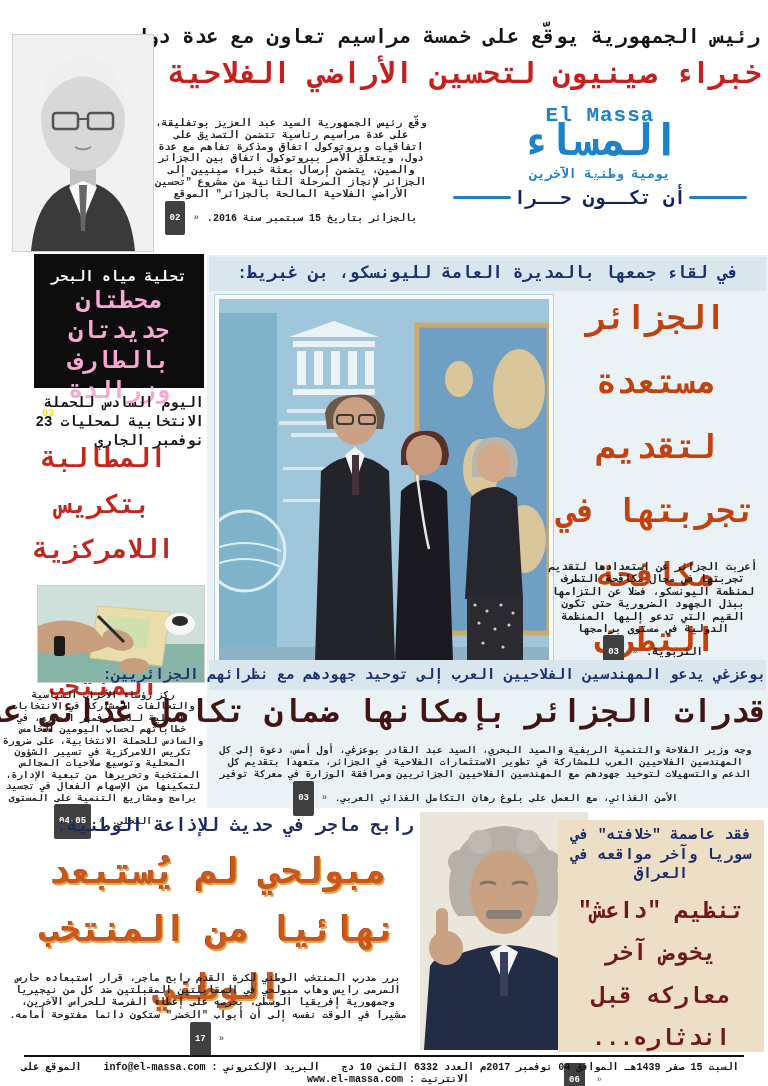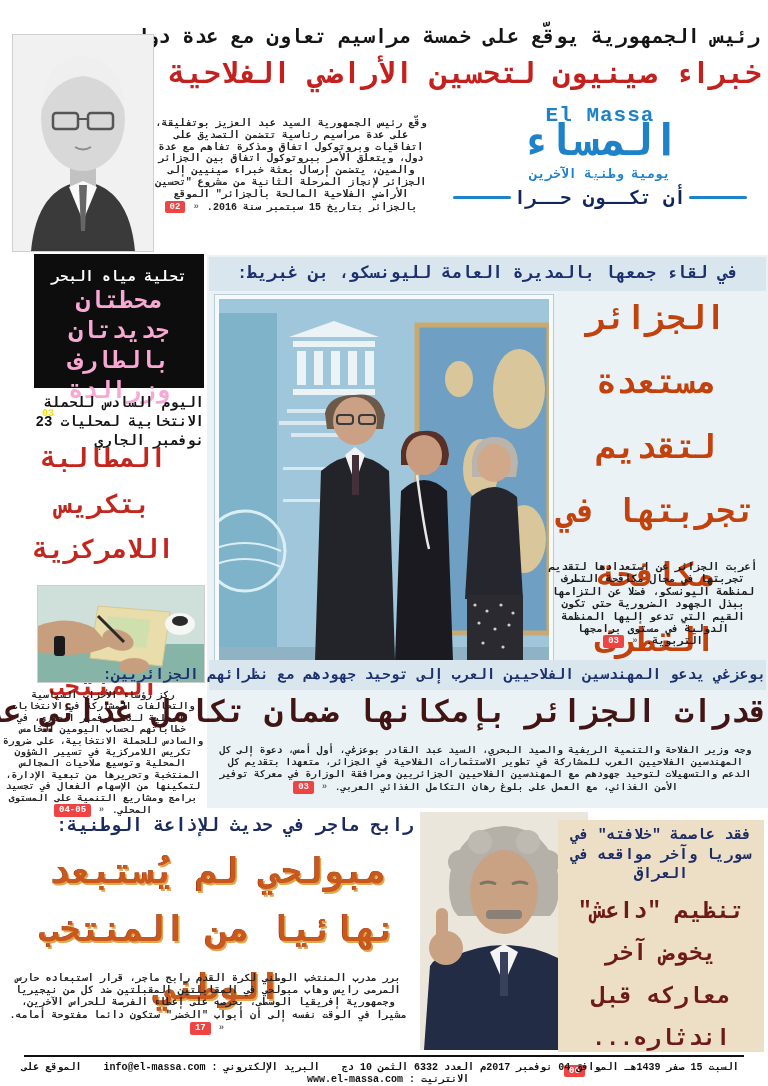--- a/index.html
+++ b/index.html
@@ -16,22 +16,22 @@
   
   .logo{top:104px;left:440px;width:320px;height:148px;text-align:center;}
   .logo-latin{font-size:21px;font-weight:bold;color:#1e82c8;letter-spacing:1px;}
   .logo-arabic{font-size:44px;font-weight:bold;color:#1e82c8;line-height:1.02;margin-top:-6px;}
   .logo-crescent{position:absolute;left:47%;top:66px;color:#ffffff;font-size:20px;}
   .logo-tagline{font-size:13px;font-weight:bold;color:#1e82c8;margin-top:0px;}
   .logo-motto{display:flex;align-items:center;justify-content:center;gap:3px;margin-top:4px;
               color:#10255e;font-weight:bold;font-size:19px;}
   .dash{width:58px;height:3px;background:#1e82c8;border-radius:2px;}
   
-  .pg{display:inline-block;background:#ef4444;color:#fff;font-size:9px;font-weight:bold;
-      padding:1px 5px;border-radius:2px;vertical-align:middle;}
+  .pg{display:inline-block;background:#404040;color:#fff;font-size:9px;font-weight:bold;
+      padding:12px 5px;border-radius:2px;vertical-align:middle;}
   .chev{color:#666;font-size:9px;margin:0 2px;vertical-align:middle;}
   
   .desal-box{top:254px;left:34px;width:170px;height:134px;background:#0d0d0d;text-align:center;padding-top:14px;box-sizing:border-box;}
   .desal-kicker{color:#fff;font-size:14px;font-weight:bold;}
   .desal-headline{color:#f9a8d4;font-size:24px;font-weight:bold;line-height:1.25;margin-top:2px;}
   .desal-page{color:#f8e00e;font-size:10px;font-weight:bold;text-align:left;padding-left:8px;margin-top:1px;}
   .elec-kicker{top:394px;left:4px;width:200px;font-size:14px;font-weight:bold;color:#141414;line-height:1.35;}
   .elec-headline{top:438px;left:2px;width:203px;text-align:center;font-size:26px;font-weight:bold;color:#c3261c;line-height:1.75;}
   .ballot{top:585px;left:37px;width:166px;height:96px;}
   .elec-body{top:690px;left:2px;width:202px;font-size:9.5px;line-height:1.2;font-weight:bold;text-align:center;color:#222;}

